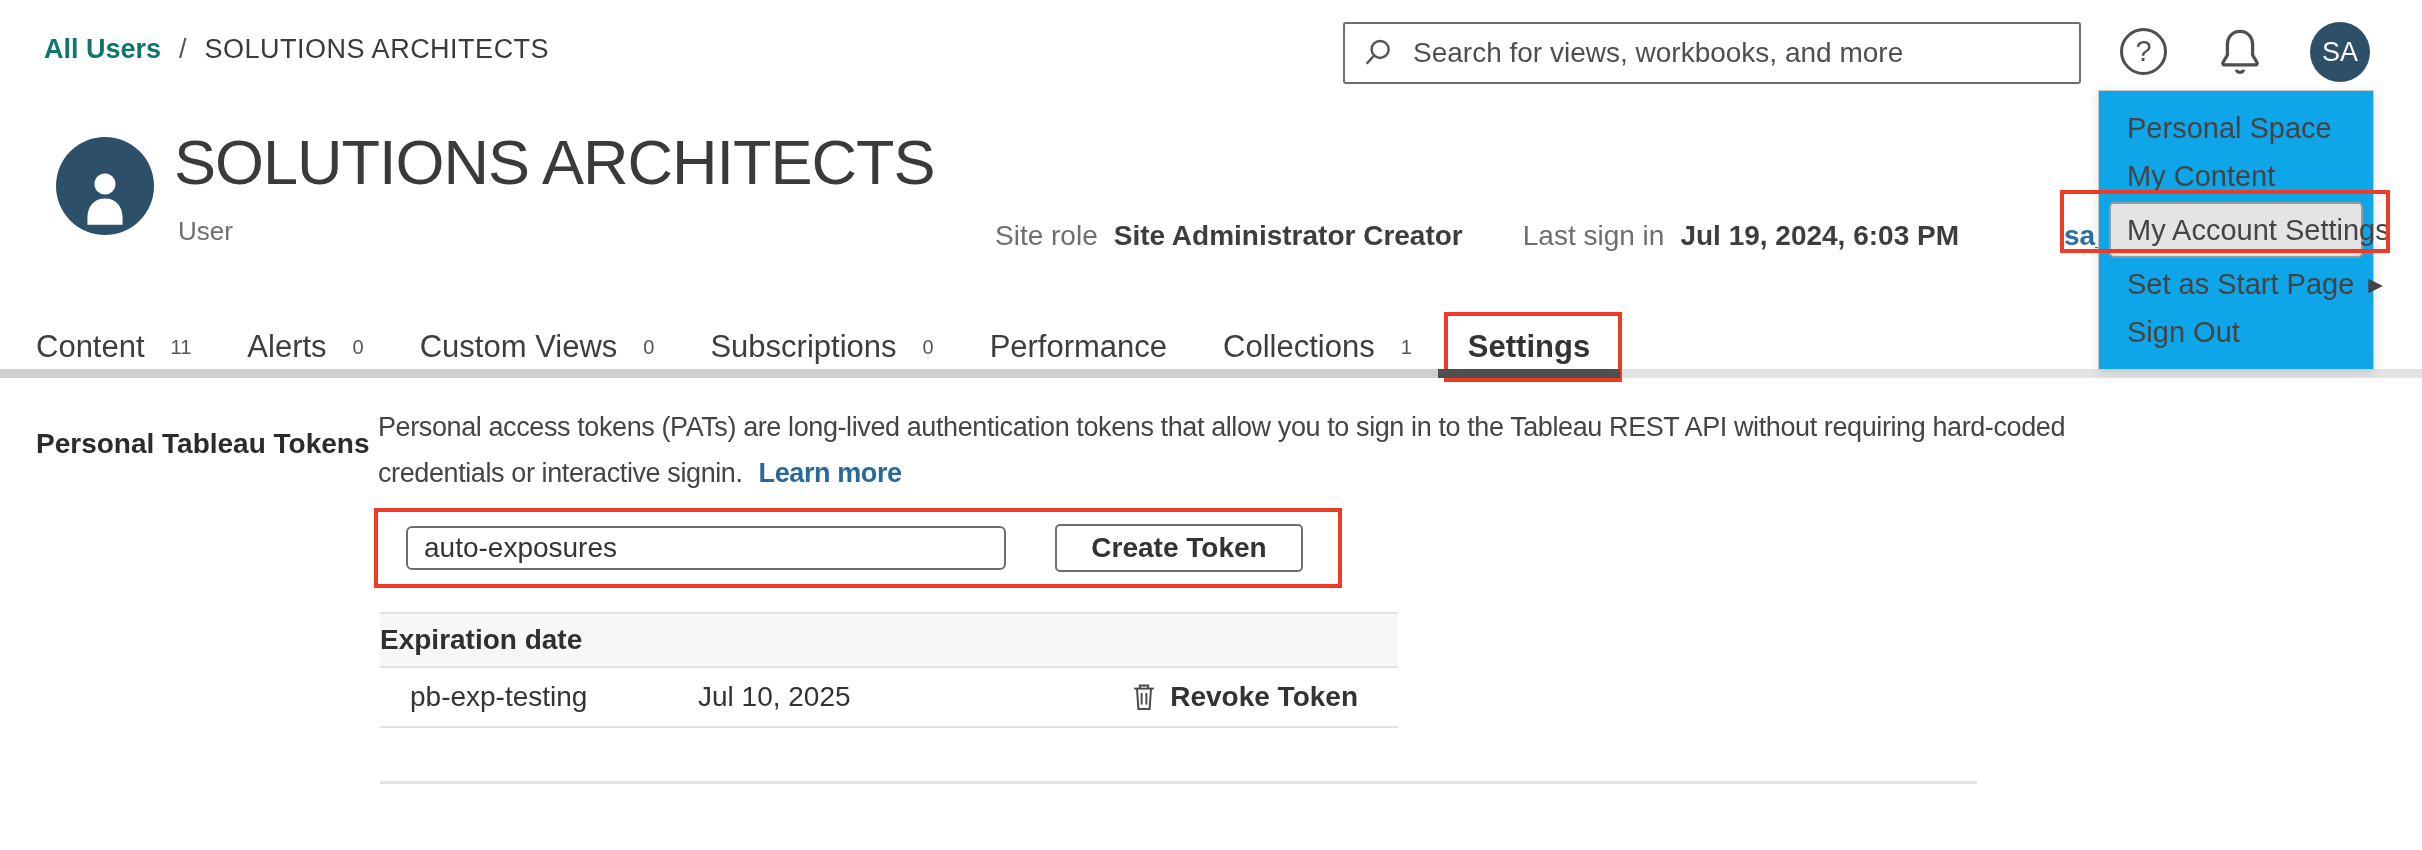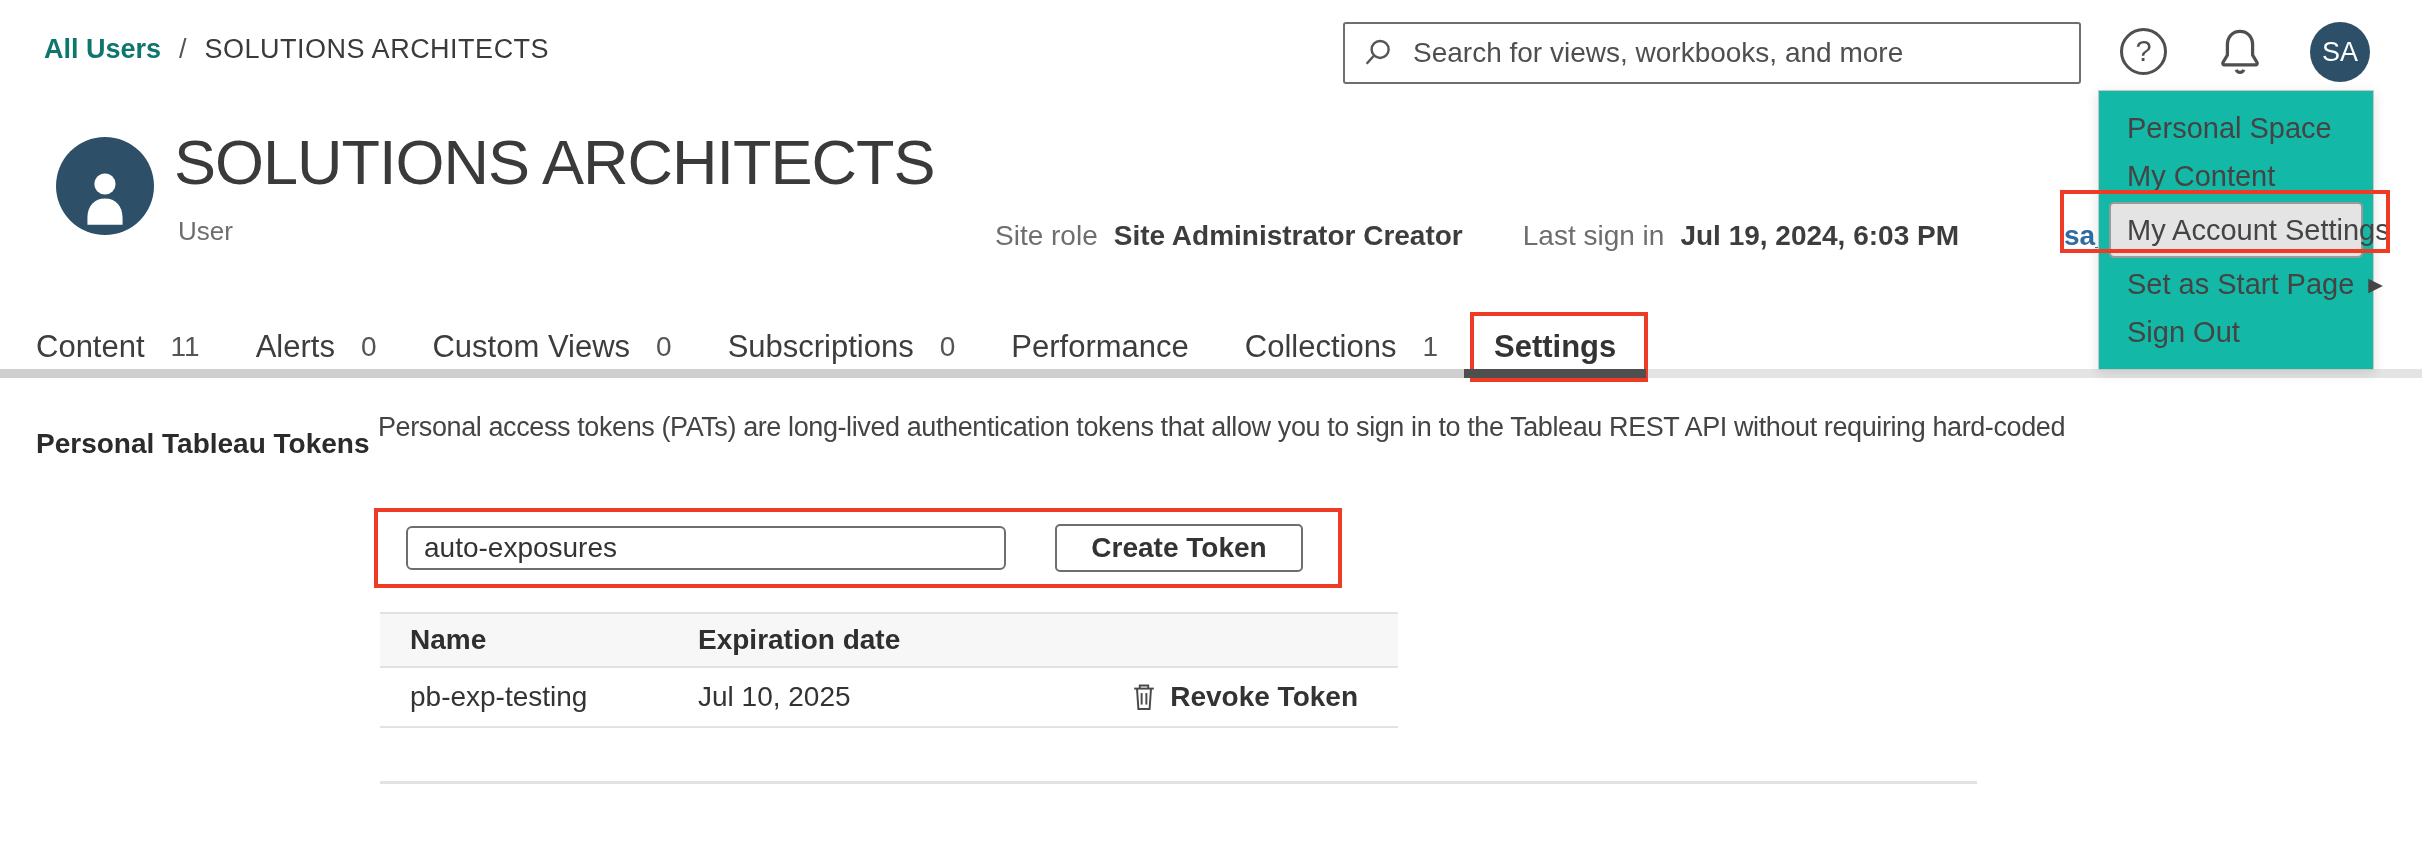--- a/index.html
+++ b/index.html
@@ -22,21 +22,21 @@
   .search-box input { border:none; outline:none; flex:1; font-size:28px; font-family:inherit; color:#333; margin-left:16px; background:transparent; }
   .search-box input::placeholder { color:#4f4f4f; opacity:1; }
 
   .help-icon { position:absolute; left:2120px; top:28px; width:47px; height:47px; border:3px solid #4f4f4f;
     border-radius:50%; display:flex; align-items:center; justify-content:center; font-size:29px; color:#4f4f4f; cursor:pointer; }
   .bell-icon { position:absolute; left:2212px; top:24px; cursor:pointer; }
   .avatar-sm { position:absolute; left:2310px; top:22px; width:60px; height:60px; border-radius:50%;
     background:#2d4f68; color:#fff; font-size:27px; display:flex; align-items:center; justify-content:center; cursor:pointer; }
 
   
-  .user-menu { position:absolute; left:2098px; top:90px; width:276px; background:#14b8a6;
+  .user-menu { position:absolute; left:2098px; top:90px; width:276px; background:#0ea5e9;
     border:1px solid #c8c8c8; box-shadow:0 3px 12px rgba(0,0,0,.12); padding:13px 0; z-index:20; }
   .menu-item { height:48px; display:flex; align-items:center; justify-content:space-between;
     padding:0 22px 0 28px; font-size:29px; color:#444; cursor:pointer; white-space:nowrap; }
   .menu-item.highlighted { background:#e4e4e4; border:2px solid #9a9a9a; border-radius:5px;
     margin:2px 10px; padding:0 14px 0 16px; height:56px; }
   .menu-arrow { font-size:19px; color:#444; margin-left:14px; }
   .red-box-menu { position:absolute; left:2060px; top:190px; width:330px; height:63px;
     border:4px solid #ee3b26; z-index:21; pointer-events:none; }
 
   
@@ -49,21 +49,21 @@
   .meta .lbl { color:#6e6e6e; }
   .meta .val { color:#3d3d3d; font-weight:bold; margin-left:16px; }
   .meta .lbl2 { margin-left:60px; }
   .meta .acct { margin-left:105px; color:#2e6da4; font-weight:bold; cursor:pointer; }
 
   
   .tabbar-base-left { position:absolute; left:0; top:369px; width:1560px; height:9px; background:#cfcfcf; }
   .tabbar-base-right { position:absolute; left:1560px; top:369px; width:862px; height:9px; background:#e4e4e4; }
   .tabs { position:absolute; left:36px; top:324px; height:46px; display:flex; align-items:center; z-index:2; }
   .tab { display:flex; align-items:center; margin-right:56px; font-size:31px; color:#3d3d3d; position:relative; height:46px; cursor:pointer; white-space:nowrap; }
-  .tab .count { font-size:28px; color:#555; margin-left:26px; }
+  .tab .count { font-size:20px; color:#555; margin-left:26px; }
   .tab.active .label { font-weight:bold; color:#333; }
   .tab.active::after { content:""; position:absolute; left:-30px; right:-30px; bottom:-8px; height:9px; background:#4f4f4f; }
   .anno-settings { position:absolute; left:-24px; right:-32px; top:-12px; bottom:-12px; border:4px solid #ee3b26; pointer-events:none; }
 
   
   .section-label { position:absolute; left:36px; top:428px; font-size:28px; font-weight:bold; color:#2b2b2b; }
   .section-desc { position:absolute; left:378px; top:404px; font-size:27px; color:#444; line-height:46px; letter-spacing:-.4px; white-space:nowrap; }
   .learn-more { color:#266a9b; font-weight:bold; margin-left:16px; cursor:pointer; }
 
   .red-box-pat { position:absolute; left:374px; top:508px; width:968px; height:80px; border:4px solid #ee3b26; pointer-events:none; }
@@ -179,29 +179,29 @@
     </div>
     <div class="tab active">
       <span class="label">Settings</span>
       <span class="anno-settings"></span>
     </div>
   </div>
 
   <div class="section-label">Personal Tableau Tokens</div>
   <div class="section-desc">
     <span style="display:block">Personal access tokens (PATs) are long-lived authentication tokens that allow you to sign in to the Tableau REST API without requiring hard-coded</span>
+    <span style="display:block"><span>credentials or interactive signin.</span><span class="learn-more">Learn more</span></span>
   </div>
 
   <div class="red-box-pat"></div>
   <input class="pat-input" type="text" value="auto-exposures" style="">
   <button class="create-btn">Create Token</button>
 
   <div class="pat-table">
     <div class="t-head">
-      <div class="cell-name">Name</div>
       <div>Expiration date</div>
       <div></div>
     </div>
     <div class="t-row">
       <div class="cell-name">pb-exp-testing</div>
       <div>Jul 10, 2025</div>
       <div class="cell-revoke">
         <svg class="trash" width="28" height="32" viewBox="0 0 20 22" fill="none" stroke="#4a4a4a" stroke-width="1.4">
           <path d="M3 5h14"></path>
           <path d="M7 5V2.8h6V5"></path>

